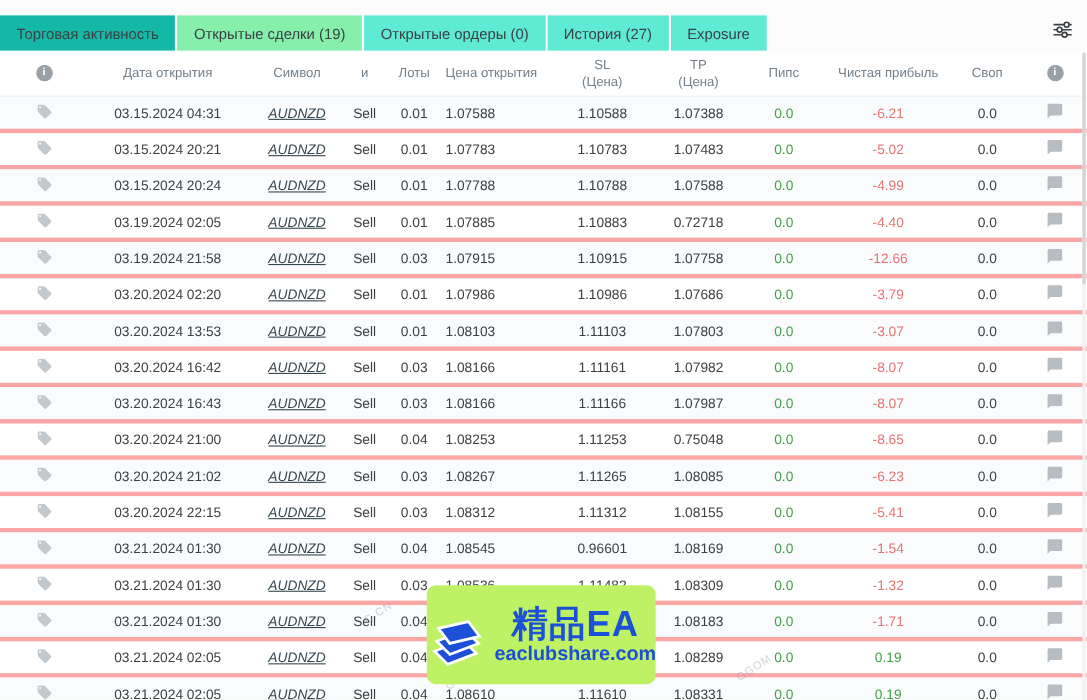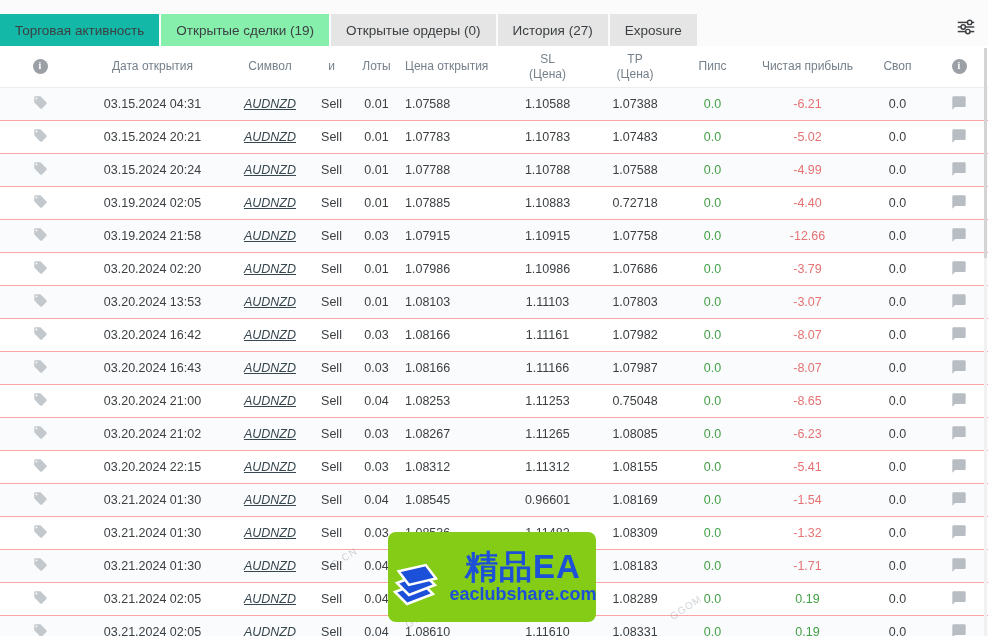--- a/index.html
+++ b/index.html
@@ -4,54 +4,54 @@
 <style>
   * { margin:0; padding:0; box-sizing:border-box; }
   html,body { width:988px; height:636px; overflow:hidden; background:#fff;
               font-family:"Liberation Sans","DejaVu Sans",sans-serif; }
 
   
   .tabbar { position:relative; height:46px; background:#fbfbfb; padding-top:14px;
             display:flex; align-items:flex-end; }
   .tab { height:32px; display:flex; align-items:center; padding:0 15px;
          font-size:13.5px; color:#3c4043; margin-right:2px; cursor:pointer;
-         background:#e5e5e5; white-space:nowrap; }
+         background:#5eead4; white-space:nowrap; }
   .tab.first { background:#14b8a6; }
   .tab.active { background:#86efac; }
   .filter-btn { position:absolute; right:8px; top:16px; width:28px; height:26px;
                 display:flex; align-items:center; justify-content:center; cursor:pointer; }
 
   
   .grid-row { display:grid;
     grid-template-columns:80px 145px 90px 33px 57px 95px 95px 80px 75px 115px 65px 1fr;
     align-items:center; }
   .thead { height:42px; border-bottom:1px solid #ececec; }
   .thead .cell { font-size:12px; color:#75808a; line-height:1.25; }
   .cell { overflow:hidden; white-space:nowrap; }
   .c-center { text-align:center; justify-self:stretch; }
   .c-right  { text-align:left; padding-right:8px; }
-  .tbody .row { height:33px; border-bottom:1px solid #fca5a5; font-size:12.5px; color:#3c4043; }
+  .tbody .row { height:33px; border-bottom:4px solid #fca5a5; font-size:12.5px; color:#3c4043; }
   .tbody .row.odd { background:#fafbfc; }
   .sym { color:#37474f; text-decoration:underline; cursor:pointer;font-style:italic; }
   .type-cell, .lots-cell { color:#3c4043; }
   .pos { color:#43a047; }
   .neg { color:#e57373; }
   .pips-cell { color:#43a047; }
   .icon-cell { display:flex; justify-content:center; align-items:center; }
   .info-badge { width:15px; height:15px; border-radius:50%; background:#9aa0a6; color:#fff;
                 font-size:10px; font-weight:bold; display:inline-flex; align-items:center;
                 justify-content:center; font-family:"Liberation Serif",serif; }
 
   
   .vscroll { position:absolute; right:1px; top:48px; width:3px; height:588px; background:#f1f1f1; }
   .vscroll .thumb { width:3px; height:210px; background:#d4d4d4; }
 
   
   .watermark { position:absolute; left:388px; top:532px; width:208px; height:90px;
-               background:#84cc16; border-radius:8px; display:flex; align-items:center;
+               background:#bef264; border-radius:8px; display:flex; align-items:center;
                justify-content:center; gap:8px; z-index:5; }
   .wm-texts { display:flex; flex-direction:column; align-items:center; line-height:1.05; }
   .wm-cn { font-size:33px; font-weight:bold; color:#1d50d8; letter-spacing:1px; }
   .wm-site { font-size:18px; font-weight:bold; color:#1d50d8; }
   .bg-frag { position:absolute; font-size:10px; color:#8a94a0; opacity:.4;
              transform:rotate(-33deg); z-index:4; letter-spacing:1px; }
 </style>
 </head>
 <body>
 

